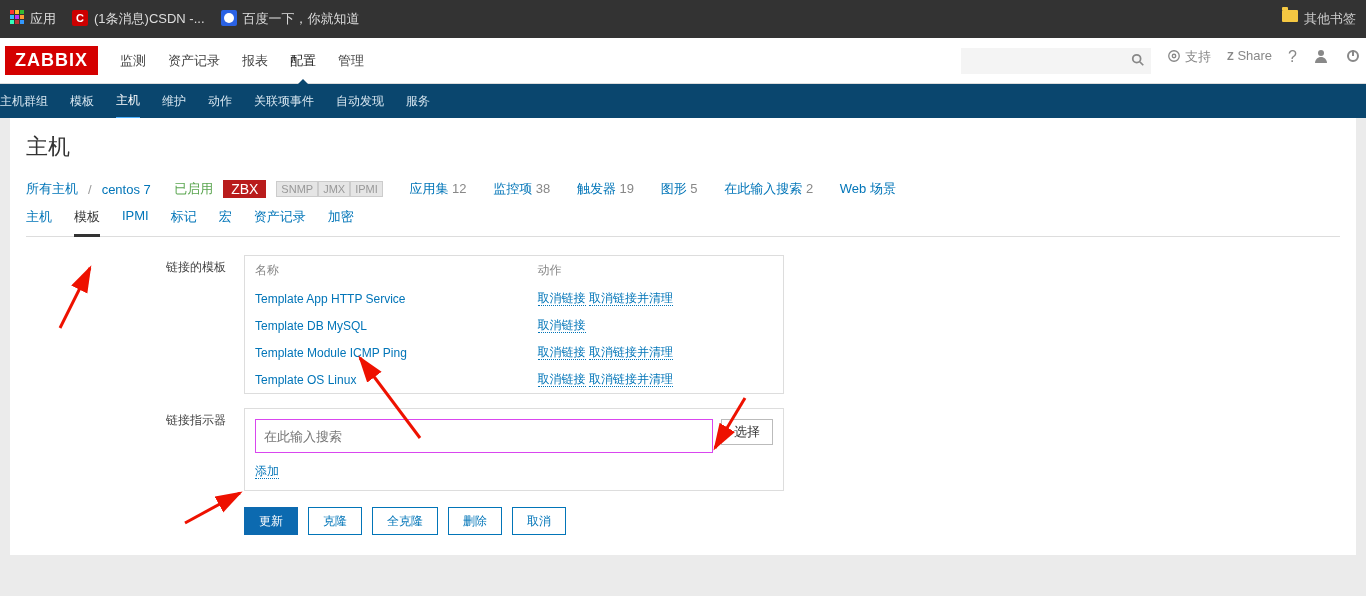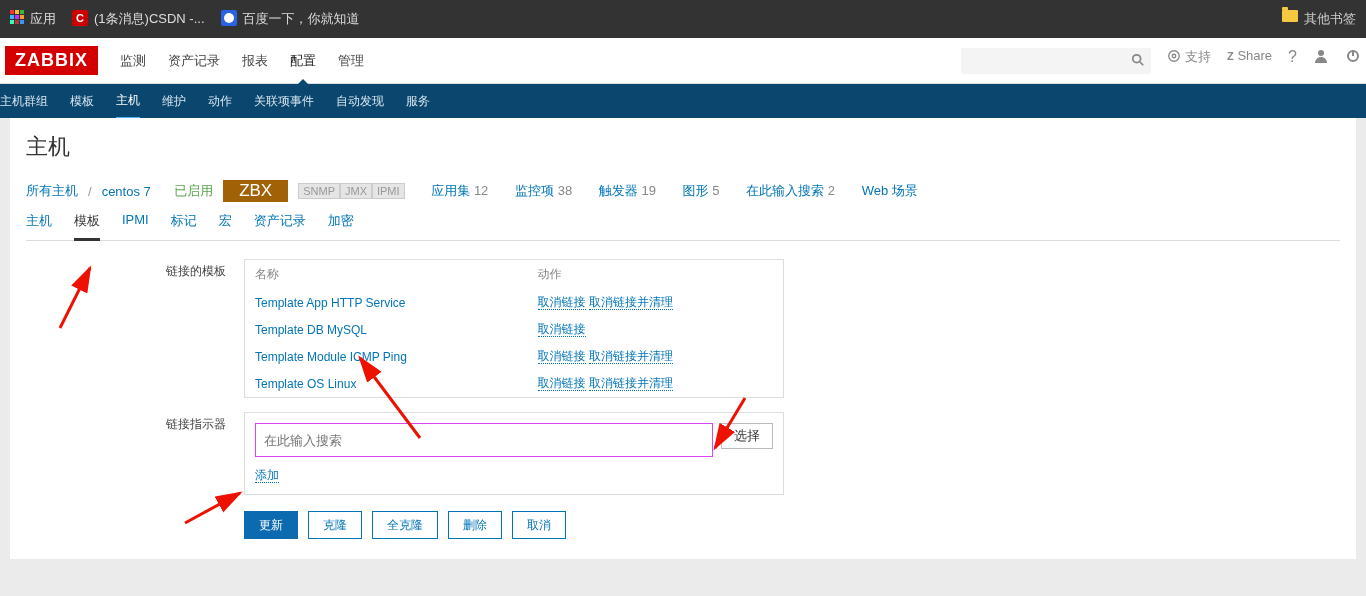--- a/index.html
+++ b/index.html
@@ -39,21 +39,21 @@
 
 .subnav{background:#0a466e;height:34px;display:flex;align-items:center;padding:0 0;gap:22px}
 .subnav a{color:#d7e6f0;font-size:12px}
 .subnav a.active{color:#fff;border-bottom:3px solid #4fb3ff;padding-bottom:8px;margin-bottom:-9px}
 
 .page{background:#fff;margin:0 10px 10px;padding:14px 16px 20px;min-height:430px}
 .page h1{font-size:22px;font-weight:normal;color:#333;margin-bottom:18px}
 .bc-row{display:flex;align-items:center;gap:10px;margin-bottom:10px;font-size:12px;flex-wrap:wrap}
 .bc-row .sep{color:#999}
 .badge-enabled{color:#5aa54f}
-.badge-zbx{background:#a16207;color:#fff;padding:1px 16px;font-size:17px}
+.badge-zbx{background:#b91c1c;color:#fff;padding:1px 8px;font-size:14px}
 .badge-grey{background:#e5e5e5;color:#999;padding:1px 4px;font-size:11px;border:1px solid #ccc}
 .cnt{color:#888}
 
 .innertabs{display:flex;gap:22px;border-bottom:1px solid #ddd;margin-bottom:18px}
 .innertabs a{color:#0275b8;padding-bottom:8px;font-size:13px}
 .innertabs a.active{color:#333;border-bottom:3px solid #333;margin-bottom:-1px}
 
 .form-row{display:flex;margin-bottom:14px}
 .form-label{width:218px;text-align:right;color:#444;padding-right:18px;padding-top:4px;font-size:12px}
 .form-body{flex:1;max-width:540px}

